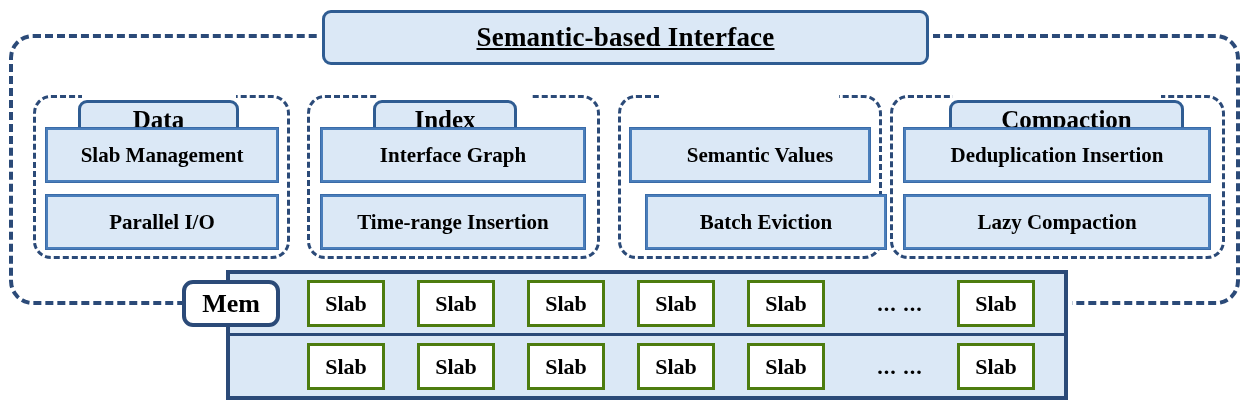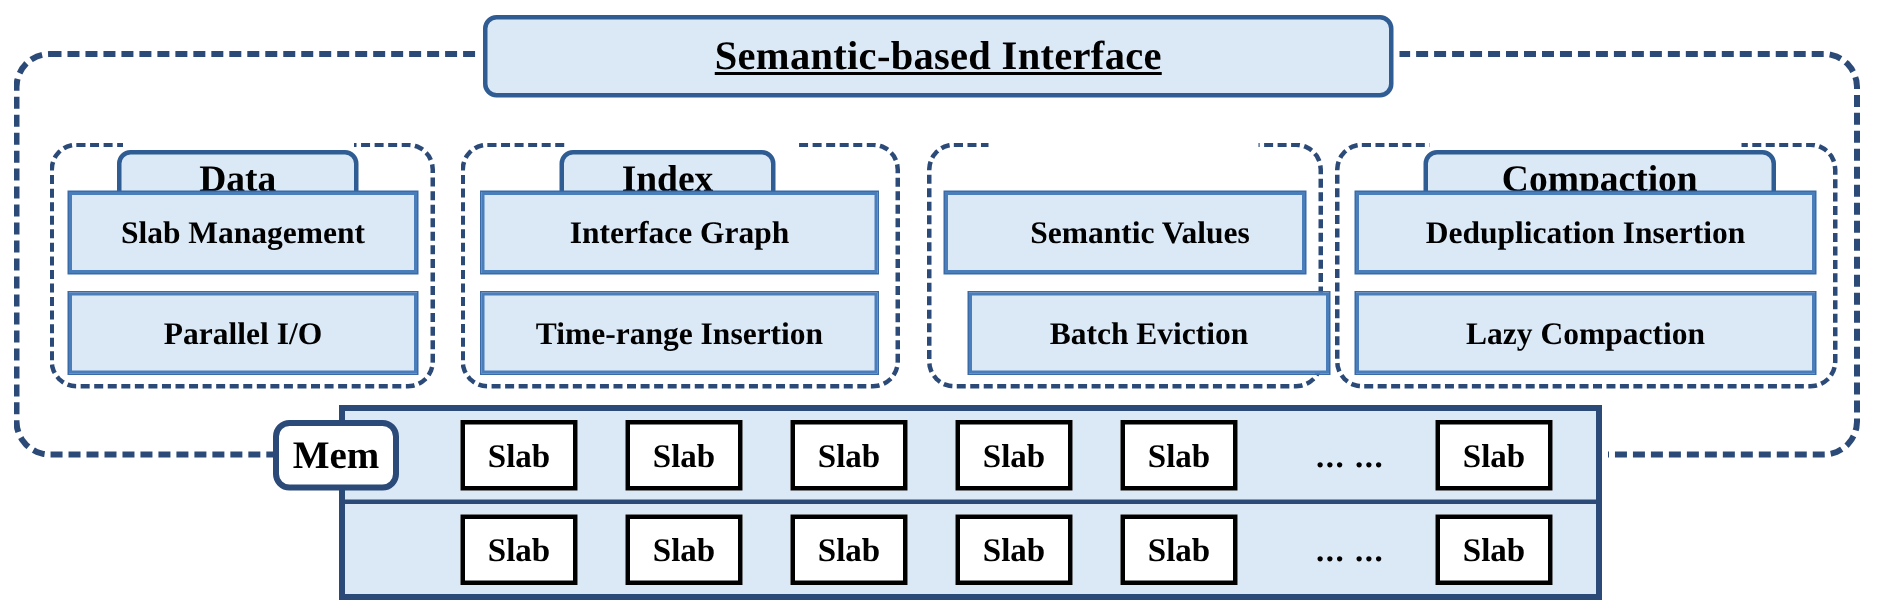--- a/index.html
+++ b/index.html
@@ -49,28 +49,28 @@
   .band{
     position:absolute;left:226px;top:270px;width:842px;height:130px;
     box-sizing:border-box;
     background:#dbe8f6;border:4px solid #2b4a78;
   }
   .band-divider{
     position:absolute;left:226px;top:333px;width:842px;height:3px;
     background:#2b4a78;
   }
   .tier-pill{
-    position:absolute;box-sizing:border-box;width:84px;height:47px;
+    position:absolute;box-sizing:border-box;width:98px;height:47px;
     background:#ffffff;border:4px solid #2b4a78;border-radius:11px;
     display:flex;align-items:center;justify-content:center;
     font-size:26px;font-weight:bold;
   }
   .slab{
     position:absolute;box-sizing:border-box;width:78px;height:47px;
-    background:#ffffff;border:3px solid #000000;
+    background:#ffffff;border:3px solid #4d7c0f;
     display:flex;align-items:center;justify-content:center;
     font-size:22px;font-weight:bold;
   }
   .ellipsis{
     position:absolute;box-sizing:border-box;height:47px;
     display:flex;align-items:center;justify-content:center;
     font-size:22px;font-weight:bold;letter-spacing:1px;
   }
 </style>
 </head>

